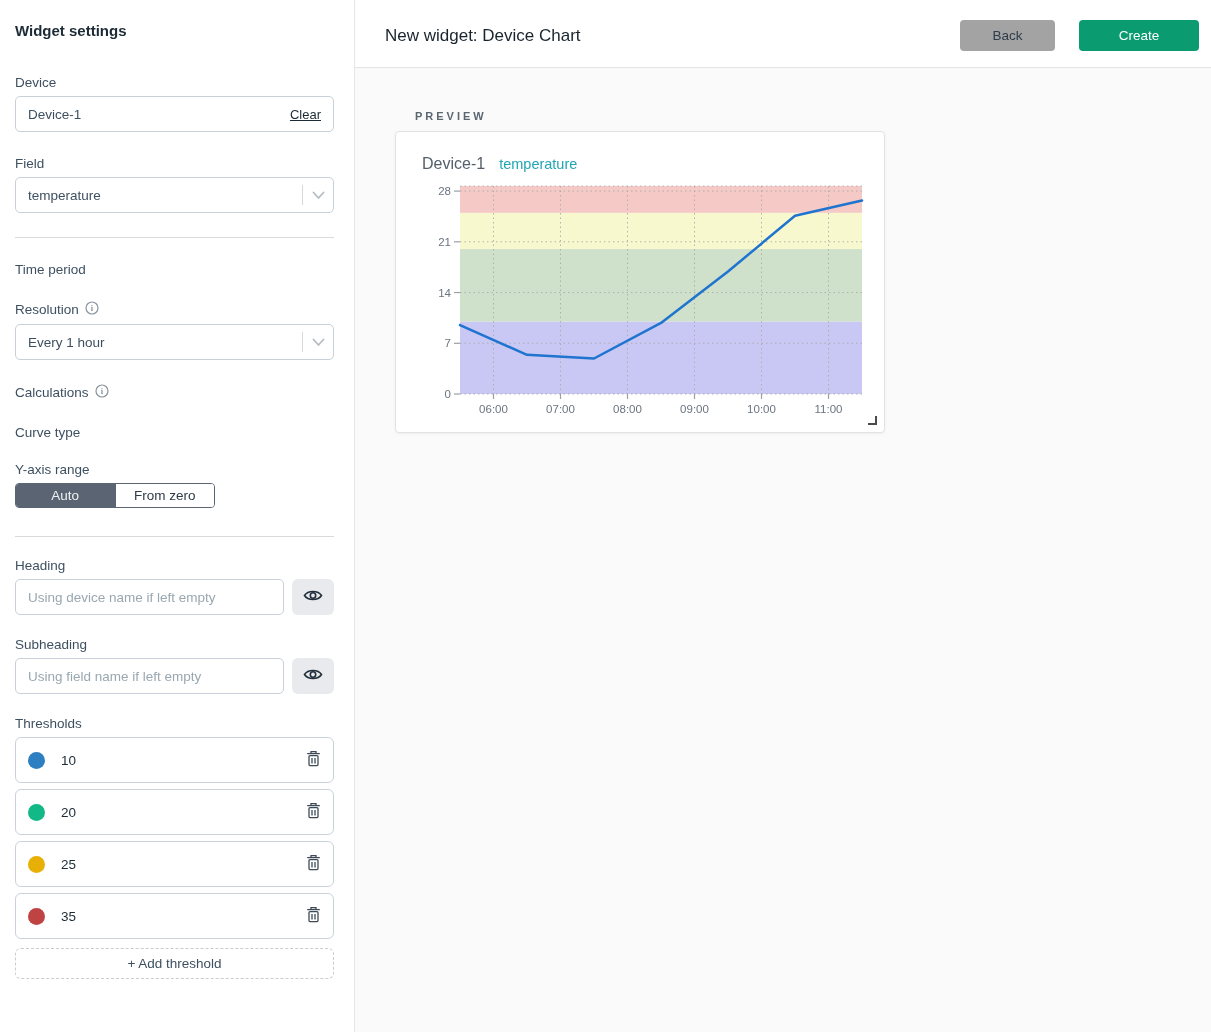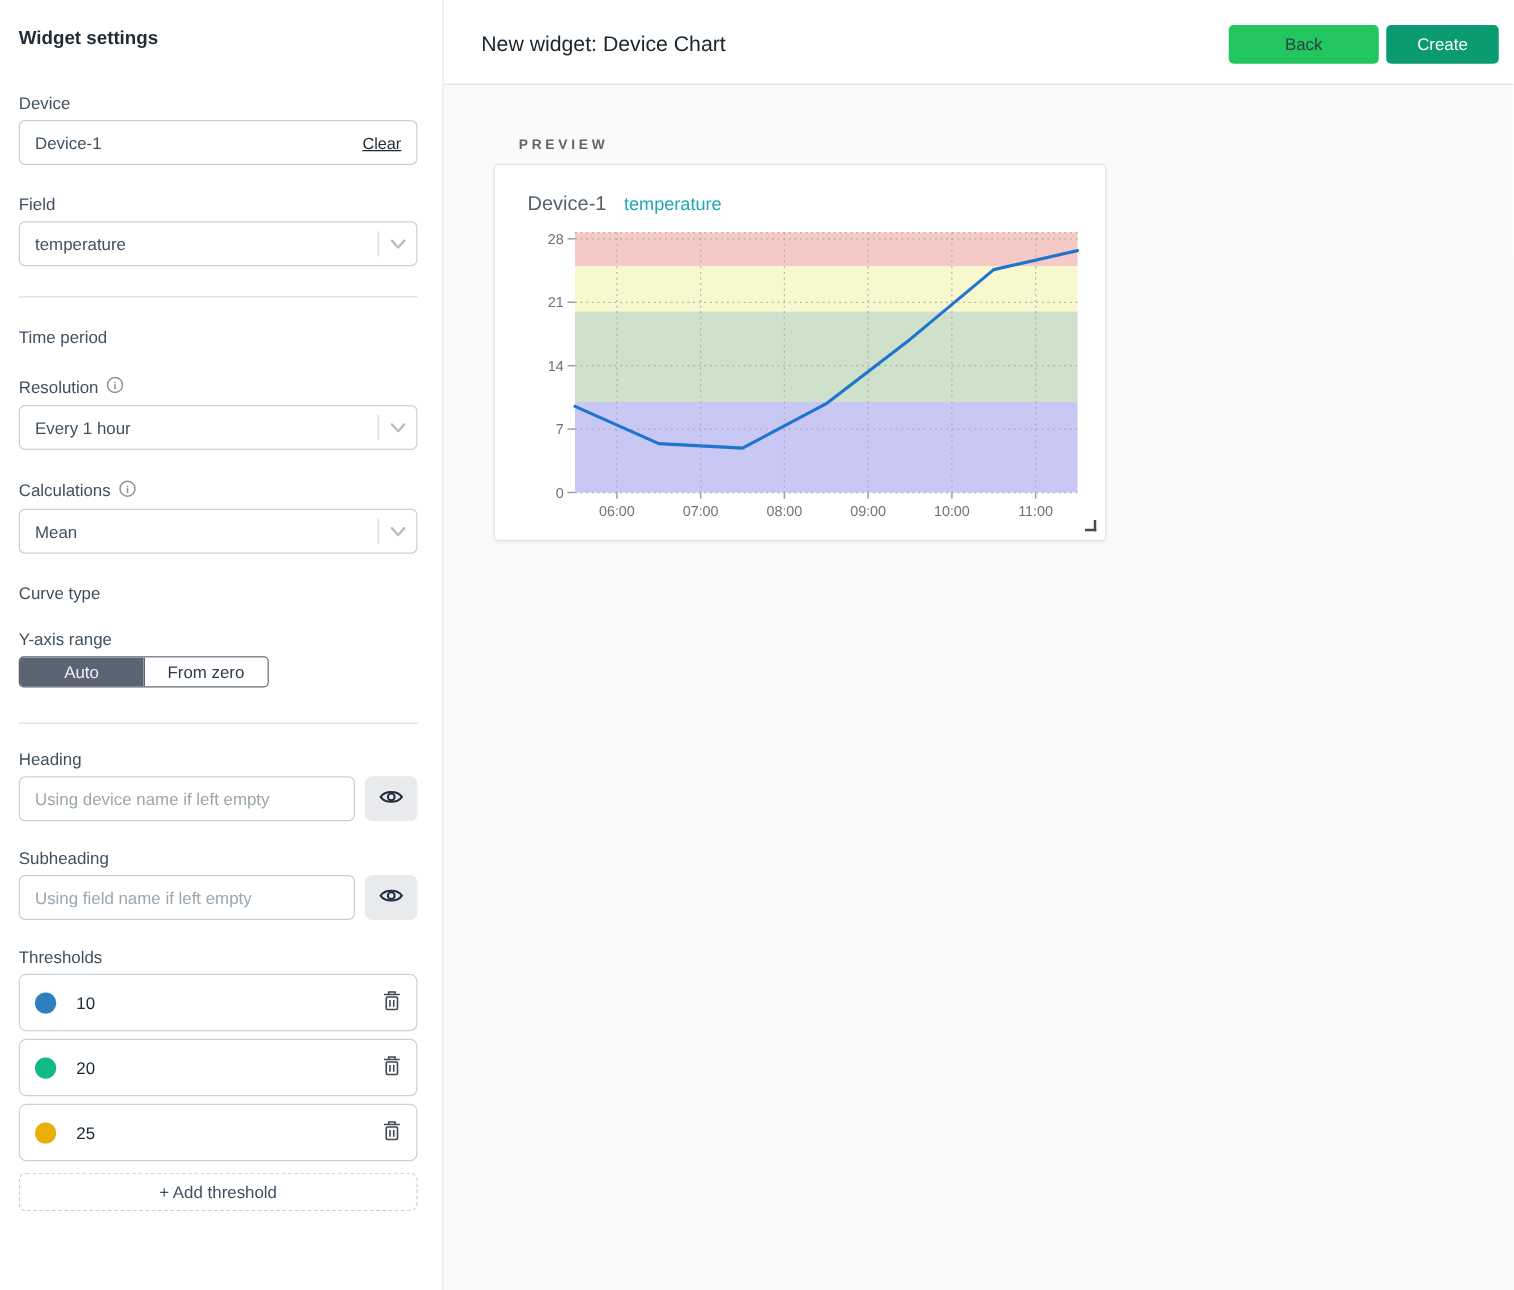--- a/index.html
+++ b/index.html
@@ -85,22 +85,22 @@
     height: 68px; background: #fff;
     border-bottom: 1px solid #e4e4e4;
     display: flex; align-items: center;
     padding: 4px 12px 0 30px;
   }
   .main-title { font-size: 17px; font-weight: 400; color: #18242e; flex: 1; }
   .btn {
     height: 31px; border: none; border-radius: 4px;
     font-size: 13.5px; font-family: "Liberation Sans", sans-serif; cursor: pointer;
   }
-  .btn-back { width: 120px; background: #22c55e; color: #2e3c49; margin-right: 6px; }
-  .btn-create { width: 90px; background: #0a9b70; color: #ffffff; }
+  .btn-back { width: 95px; background: #a3a3a3; color: #2e3c49; margin-right: 24px; }
+  .btn-create { width: 120px; background: #0a9b70; color: #ffffff; }
   .main-content { flex: 1; background: #fafafa; padding: 42px 0 0 40px; }
   .preview-label {
     font-size: 11px; font-weight: 700; letter-spacing: 3px;
     color: #5b6770; margin-bottom: 9px; padding-left: 20px;
   }
   .preview-card {
     position: relative;
     width: 490px; height: 302px;
     background: #fff; border: 1px solid #dfe3e6; border-radius: 4px;
     box-shadow: 0 1px 3px rgba(0,0,0,0.05);
@@ -161,29 +161,20 @@
         </svg>
     </span>
   </div>
 
   <div class="field-label">
     <span>Calculations</span>
     <span>
       <svg width="14" height="14" viewBox="0 0 14 14">
           <circle cx="7" cy="7" r="6" fill="none" stroke="#8a949d" stroke-width="1.2"></circle>
           <text x="7" y="10" text-anchor="middle" font-size="8.5" font-weight="bold" fill="#8a949d" font-family="Liberation Serif, serif">i</text>
-        </svg>
-    </span>
-  </div>
-  <div class="input-box select-box">
-    <span class="value">Mean</span>
-    <span class="select-pipe"></span>
-    <span>
-      <svg width="13" height="9" viewBox="0 0 13 9">
-          <path d="M1.5 1.5 L6.5 7 L11.5 1.5" fill="none" stroke="#b5bcc2" stroke-width="1.8" stroke-linecap="round" stroke-linejoin="round"></path>
         </svg>
     </span>
   </div>
 
   <div class="field-label">Curve type</div>
 
   <div class="field-label" style="margin-top:22px">Y-axis range</div>
   <div class="seg-group w2">
     <div class="seg selected">Auto</div>
     <div class="seg">From zero</div>
@@ -239,20 +230,32 @@
               <path d="M1.2 3.6 H13.8"></path>
               <path d="M5 3.4 V1.6 H10 V3.4"></path>
               <rect x="3" y="5.6" width="9" height="10" rx="1"></rect>
               <path d="M6 8 V13.4 M9 8 V13.4"></path>
             </svg></span>
         </button>
       </div>
       <div class="threshold-row">
         <span class="threshold-dot" style="background:#e8b007"></span>
         <span class="threshold-value">25</span>
+        <button class="trash-btn">
+          <span><svg width="15" height="17" viewBox="0 0 15 17" fill="none" stroke="#3e4a56" stroke-width="1.3">
+              <path d="M1.2 3.6 H13.8"></path>
+              <path d="M5 3.4 V1.6 H10 V3.4"></path>
+              <rect x="3" y="5.6" width="9" height="10" rx="1"></rect>
+              <path d="M6 8 V13.4 M9 8 V13.4"></path>
+            </svg></span>
+        </button>
+      </div>
+      <div class="threshold-row">
+        <span class="threshold-dot" style="background:#c04343"></span>
+        <span class="threshold-value">35</span>
         <button class="trash-btn">
           <span><svg width="15" height="17" viewBox="0 0 15 17" fill="none" stroke="#3e4a56" stroke-width="1.3">
               <path d="M1.2 3.6 H13.8"></path>
               <path d="M5 3.4 V1.6 H10 V3.4"></path>
               <rect x="3" y="5.6" width="9" height="10" rx="1"></rect>
               <path d="M6 8 V13.4 M9 8 V13.4"></path>
             </svg></span>
         </button>
       </div>
     </div>

